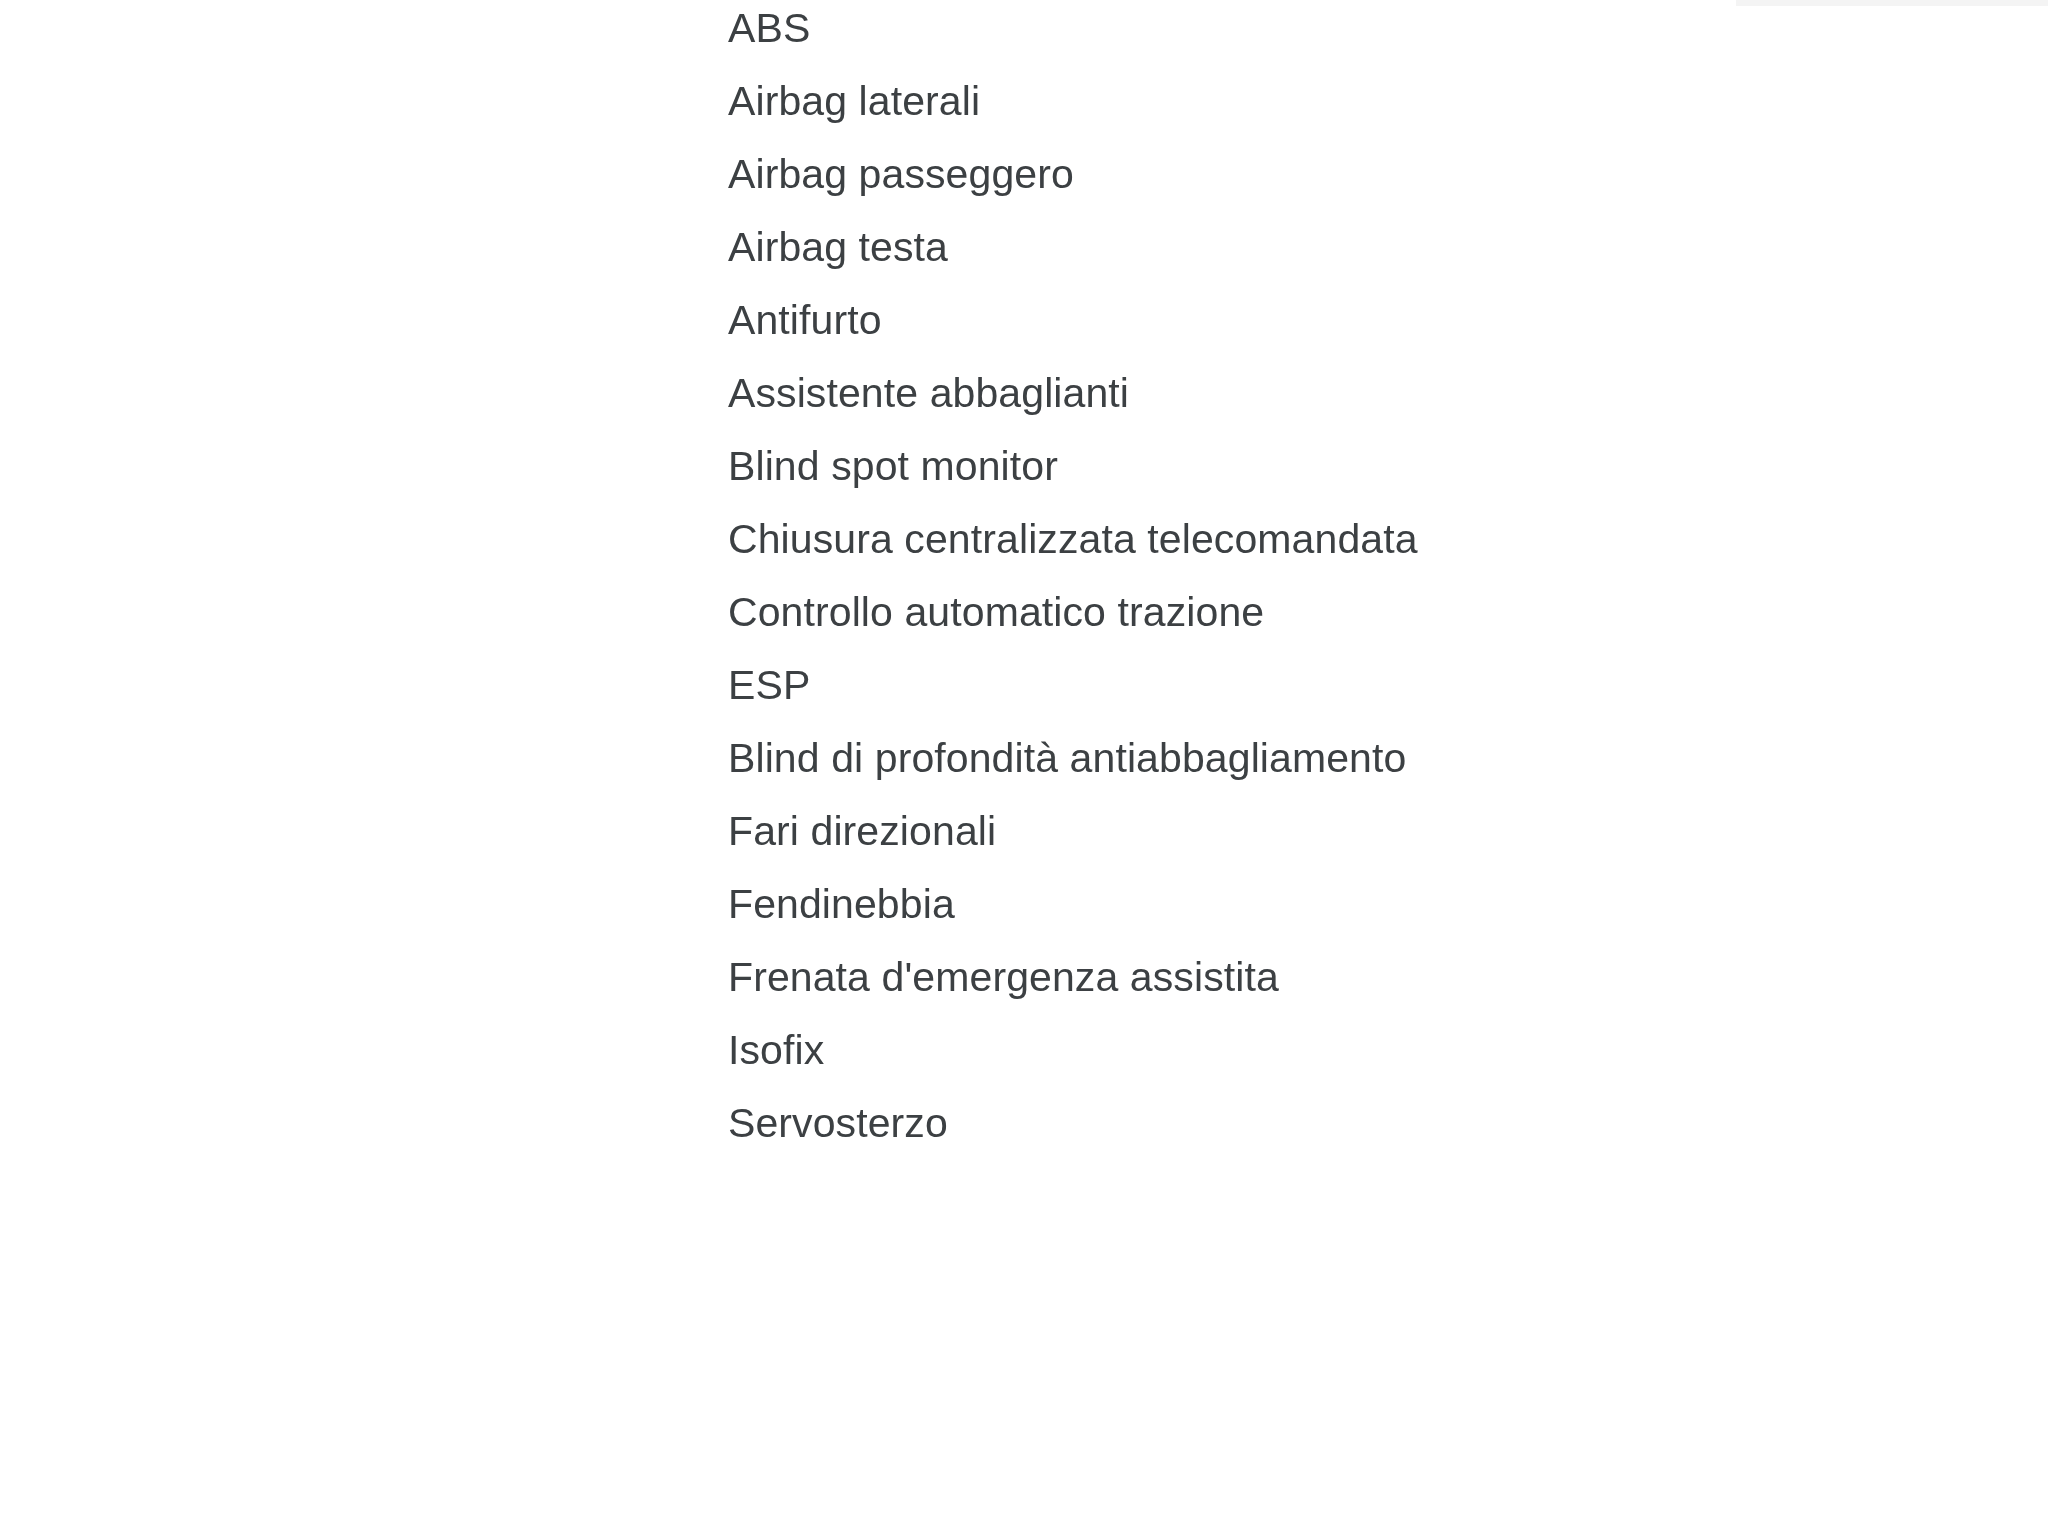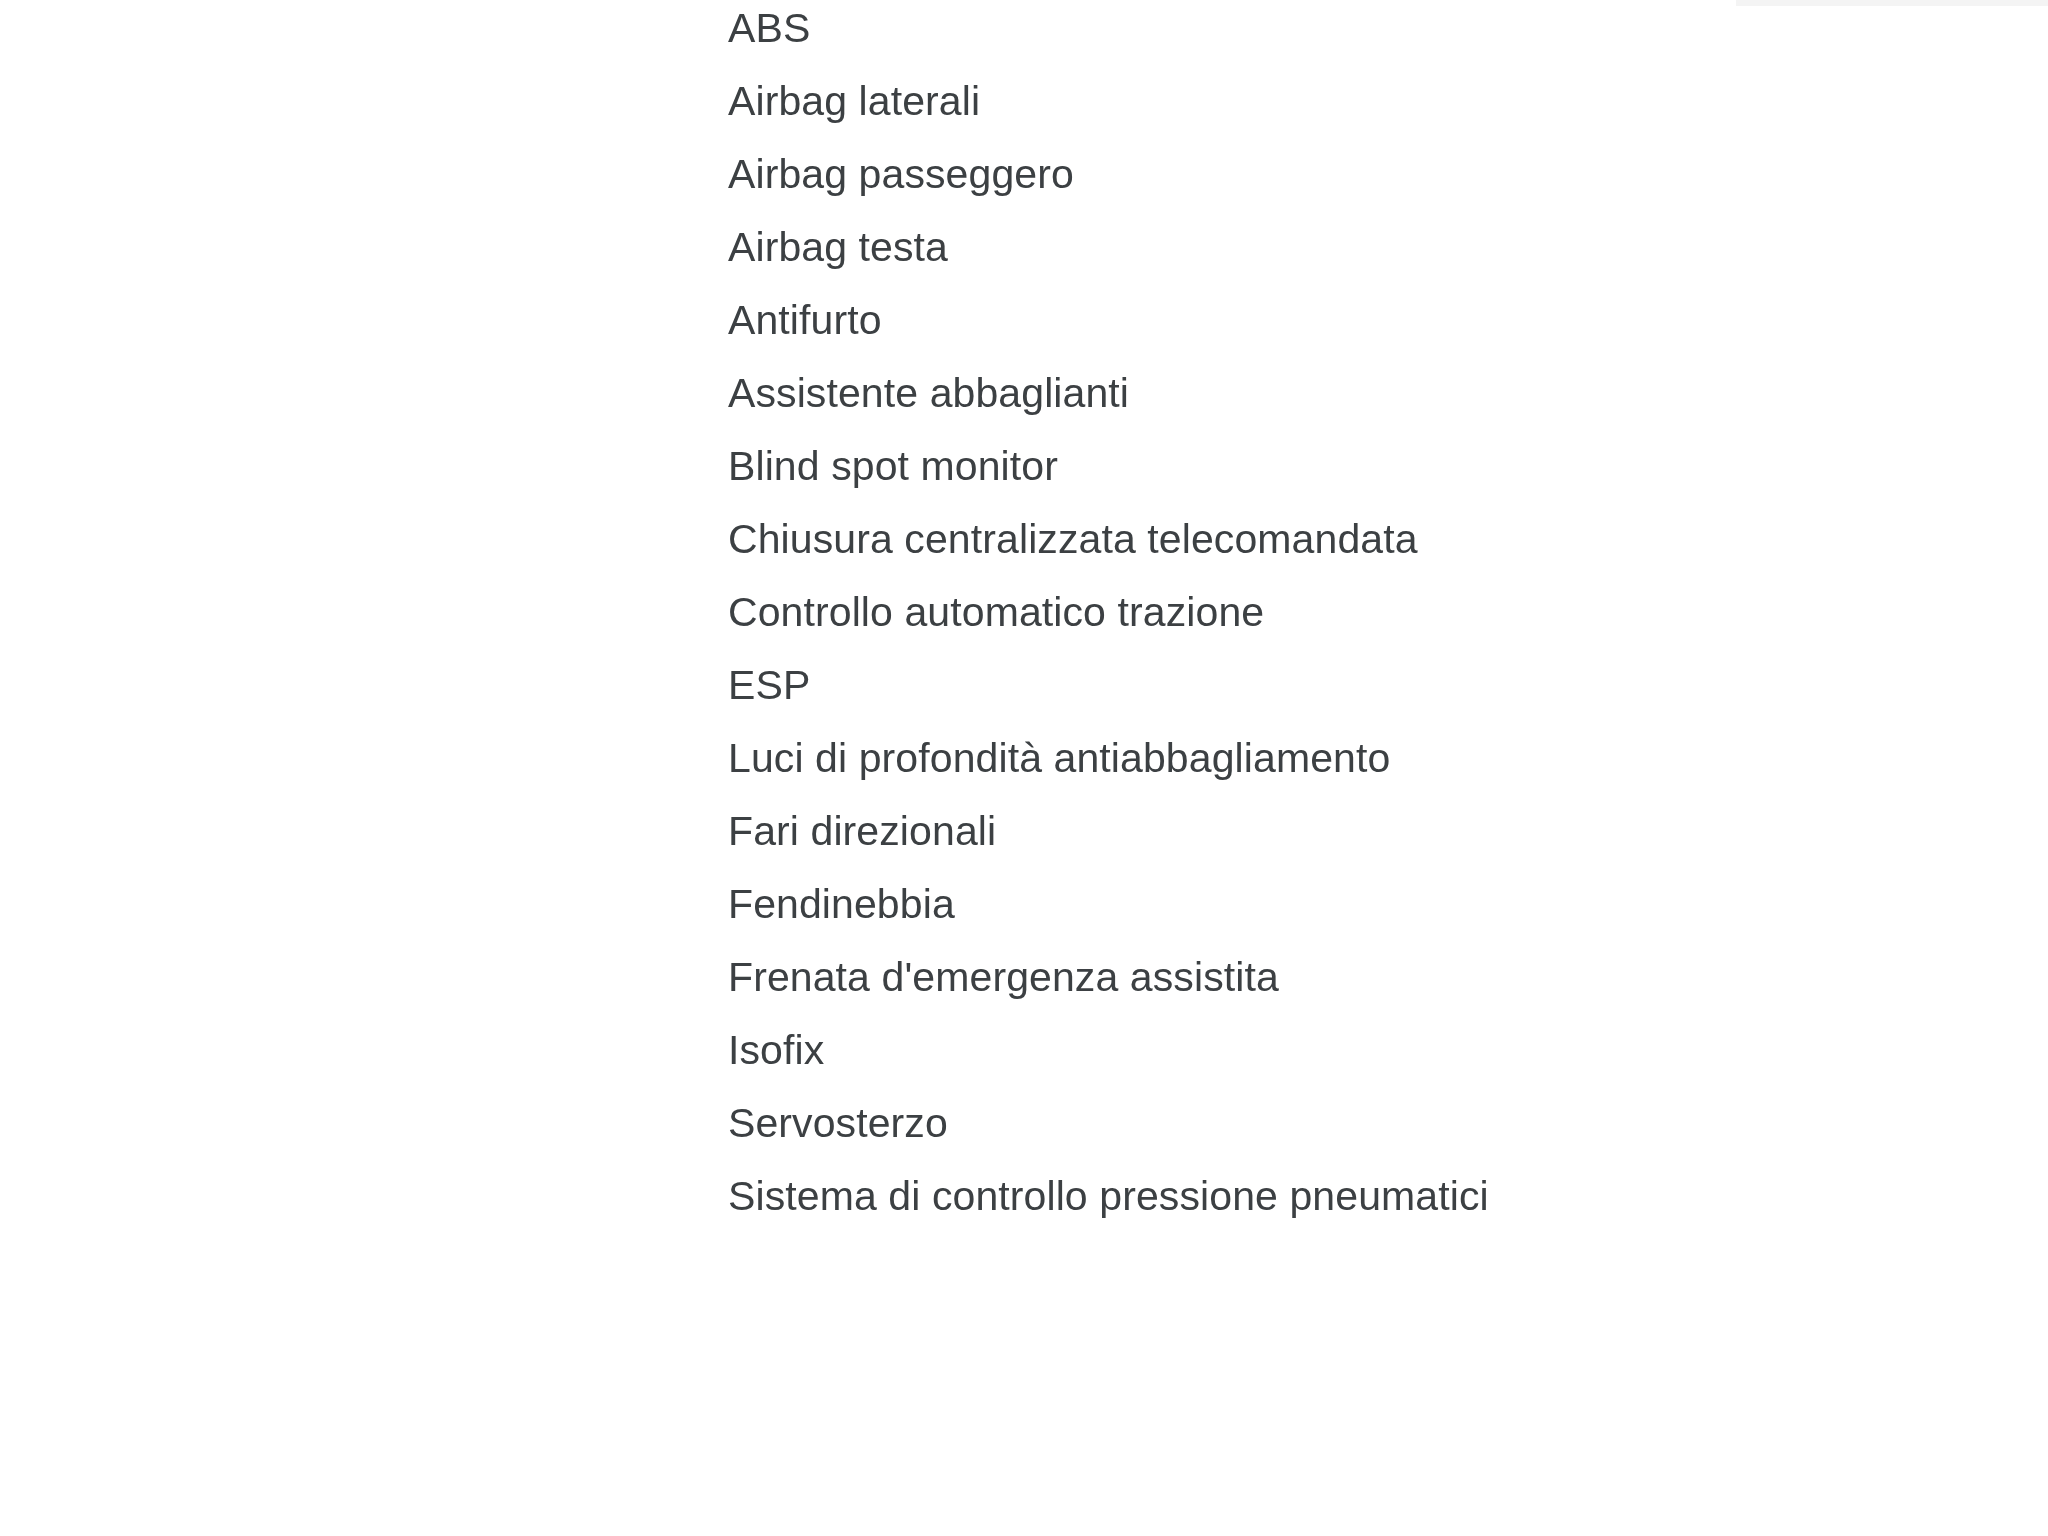--- a/index.html
+++ b/index.html
@@ -87,23 +87,22 @@
     <li class="feature-item">ABS</li>
     <li class="feature-item">Airbag laterali</li>
     <li class="feature-item">Airbag passeggero</li>
     <li class="feature-item">Airbag testa</li>
     <li class="feature-item">Antifurto</li>
     <li class="feature-item">Assistente abbaglianti</li>
     <li class="feature-item">Blind spot monitor</li>
     <li class="feature-item">Chiusura centralizzata telecomandata</li>
     <li class="feature-item">Controllo automatico trazione</li>
     <li class="feature-item">ESP</li>
-    <li class="feature-item">Luci di profondità antiabbagliamento</li>
+    <li class="feature-item">Blind di profondità antiabbagliamento</li>
     <li class="feature-item">Fari direzionali</li>
     <li class="feature-item">Fendinebbia</li>
     <li class="feature-item">Frenata d'emergenza assistita</li>
     <li class="feature-item">Isofix</li>
     <li class="feature-item">Servosterzo</li>
-    <li class="feature-item">Sistema di controllo pressione pneumatici</li>
   </ul>
 
   <div class="bottom-edge"></div>
 </div>
 
 </body></html>

